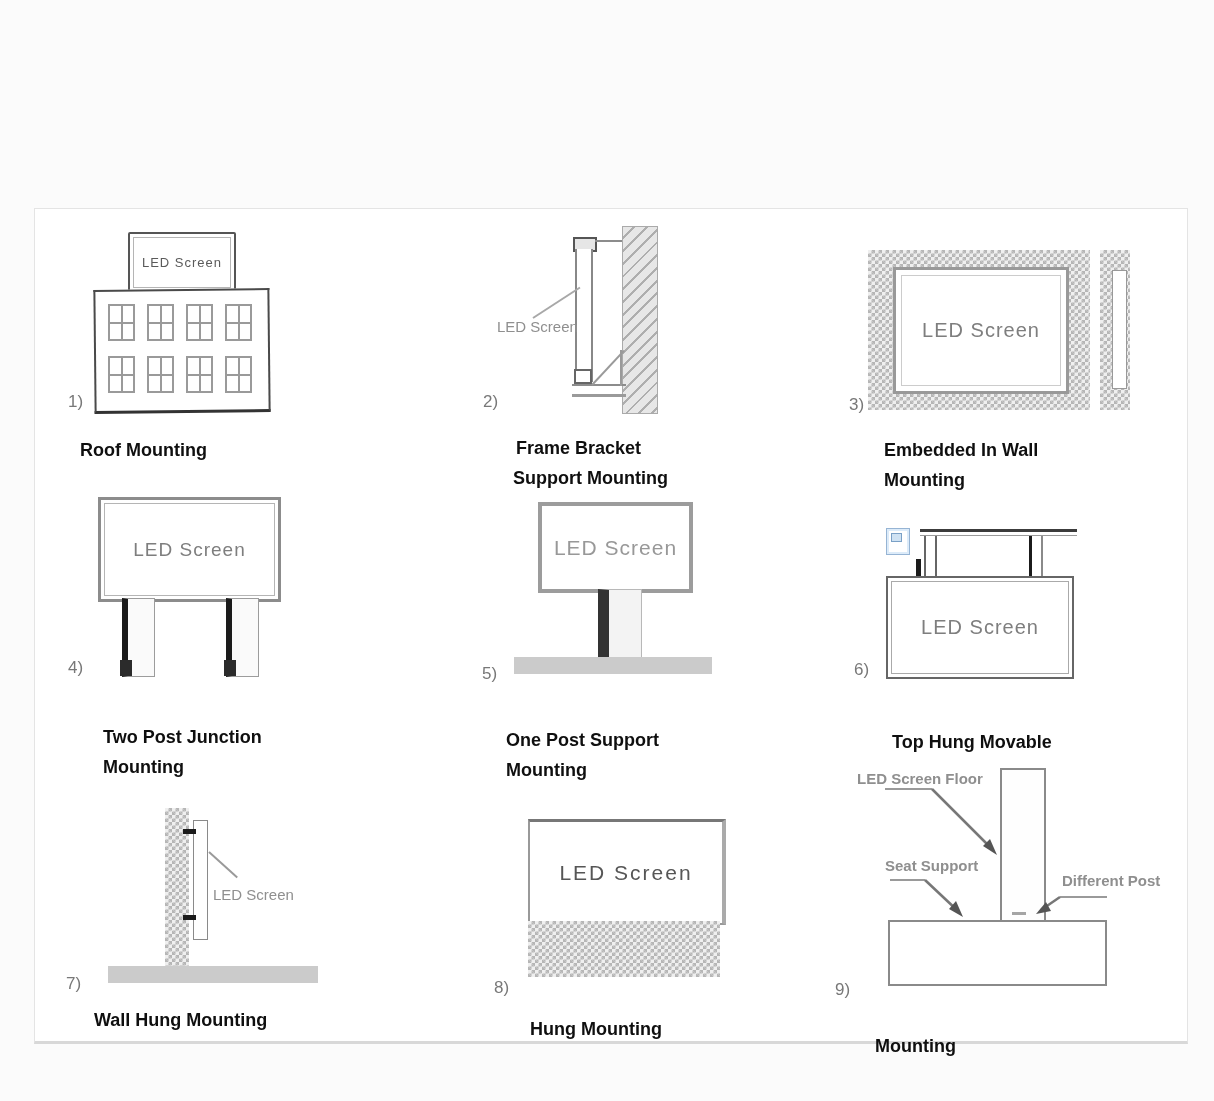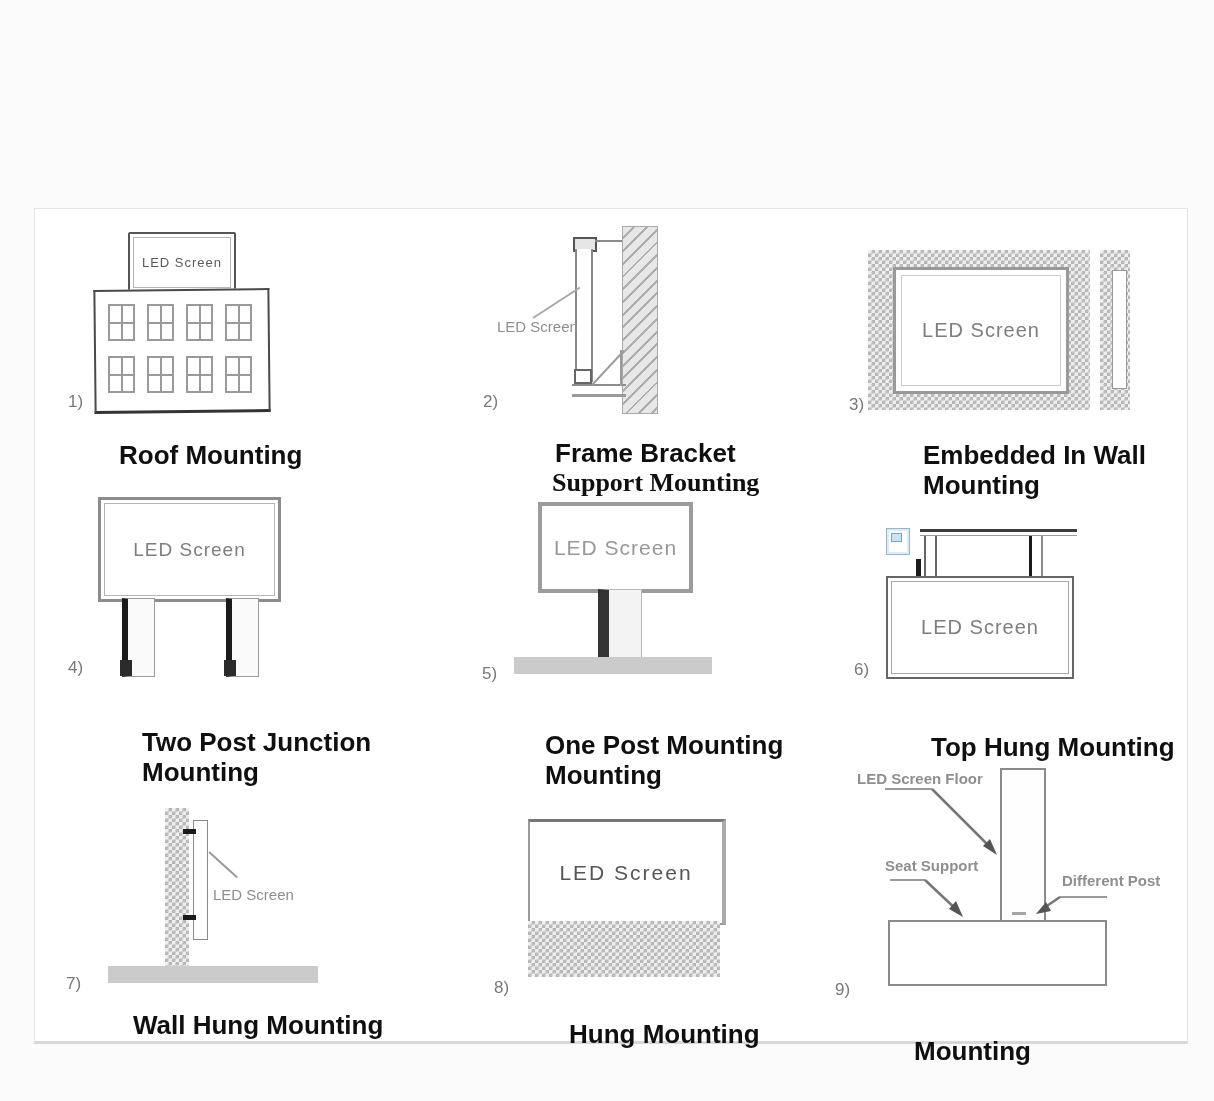--- a/index.html
+++ b/index.html
@@ -9,21 +9,21 @@
   .header{position:absolute;left:0;top:0;width:1214px;height:146px;background:#3d6b42;
           border-bottom:5px solid #2e5233;display:flex;align-items:center;justify-content:center;}
   .header .title{color:#ffffff;font-size:74px;font-weight:bold;letter-spacing:1px;
                  -webkit-text-stroke:2.5px #ffffff;white-space:nowrap;}
   
   .panel{position:absolute;left:34px;top:208px;width:1152px;height:832px;background:#ffffff;
          border:1px solid #e4e4e4;border-bottom:3px solid #d8d8d8;}
   
   .abs{position:absolute;}
   .num{position:absolute;color:#787878;font-size:17px;}
-  .cap{position:absolute;color:#0f0f0f;font-size:26px;font-weight:bold;white-space:nowrap;margin-left:39px;}
+  .cap{position:absolute;color:#0f0f0f;font-size:18px;font-weight:bold;white-space:nowrap;}
   .led{color:#7e7e7e;letter-spacing:1px;white-space:nowrap;}
   .glabel{position:absolute;color:#8f8f8f;font-size:15px;font-weight:bold;white-space:nowrap;}
   .checker{background-color:#efefef;
     background-image:linear-gradient(45deg,#b6b6b6 25%,transparent 25%,transparent 75%,#b6b6b6 75%),
                      linear-gradient(45deg,#b6b6b6 25%,transparent 25%,transparent 75%,#b6b6b6 75%);
     background-position:0 0,3.5px 3.5px;background-size:7px 7px;}
   .hatch{background:repeating-linear-gradient(135deg,#e7e7e7 0 7px,#aeaeae 7px 9px);}
   .screenframe{background:#ffffff;}
   .inner{position:absolute;inset:3px;border:1px solid #b5b5b5;display:flex;align-items:center;justify-content:center;}
   .line{position:absolute;background:#8c8c8c;}
@@ -107,21 +107,21 @@
   <div class="abs" style="left:575px;top:249px;width:14px;height:133px;background:#fff;border-left:2px solid #888;border-right:2px solid #888;"></div>
   <div class="abs" style="left:574px;top:369px;width:14px;height:11px;border:2px solid #666;background:#fff;"></div>
   <div class="line" style="left:572px;top:384px;width:54px;height:2px;"></div>
   <div class="line" style="left:572px;top:394px;width:54px;height:3px;background:#9a9a9a;"></div>
   <div class="line" style="left:592px;top:384px;width:47px;height:2px;transform:rotate(-47deg);transform-origin:left center;background:#9a9a9a;"></div>
   <div class="line" style="left:620px;top:350px;width:2px;height:36px;background:#9a9a9a;"></div>
   <div class="line" style="left:533px;top:317px;width:56px;height:2px;background:#a8a8a8;transform:rotate(-33deg);transform-origin:left center;"></div>
   <div class="glabel" style="left:497px;top:318px;font-weight:normal;">LED Screen</div>
   <div class="num" style="left:483px;top:392px;">2)</div>
   <div class="cap" style="left:516px;top:438px;">Frame Bracket</div>
-  <div class="cap" style="left:513px;top:468px;font-family:Liberation Serif, serif;">Support Mounting</div>
+  <div class="cap" style="left:513px;top:468px;">Support Mounting</div>
 
   <div class="abs checker" style="left:868px;top:250px;width:222px;height:160px;"></div>
   <div class="abs screenframe" style="left:893px;top:267px;width:170px;height:121px;border:3px solid #999;">
     <div class="inner" style="inset:5px;border:1px solid #ccc;">
       <span class="led" style="font-size:20px;">LED Screen</span>
     </div>
   </div>
   <div class="abs checker" style="left:1100px;top:250px;width:30px;height:160px;"></div>
   <div class="abs" style="left:1112px;top:270px;width:13px;height:117px;background:#fff;border:1px solid #999;"></div>
   <div class="num" style="left:849px;top:395px;">3)</div>
@@ -142,38 +142,38 @@
   <div class="cap" style="left:103px;top:757px;">Mounting</div>
 
   <div class="abs screenframe" style="left:538px;top:502px;width:147px;height:83px;border:4px solid #9c9c9c;">
     <div class="inner" style="inset:0;border:none;">
       <span class="led" style="font-size:21px;color:#989898;">LED Screen</span>
     </div>
   </div>
   <div class="abs" style="left:598px;top:589px;width:32px;height:71px;background:#f3f3f3;border:1px solid #b8b8b8;border-left:11px solid #333;"></div>
   <div class="abs" style="left:514px;top:657px;width:198px;height:17px;background:#cbcbcb;"></div>
   <div class="num" style="left:482px;top:664px;">5)</div>
-  <div class="cap" style="left:506px;top:730px;">One Post Mounting</div>
+  <div class="cap" style="left:506px;top:730px;">One Post Support</div>
   <div class="cap" style="left:506px;top:760px;">Mounting</div>
 
   <div class="abs" style="left:886px;top:528px;width:22px;height:25px;background:#fff;border:1px solid #96b4d4;box-shadow:inset 0 0 0 2px #dcebf9;">
     <div class="abs" style="left:4px;top:4px;width:9px;height:7px;border:1px solid #7aa0c6;background:#cfe2f3;"></div>
   </div>
   <div class="line" style="left:920px;top:529px;width:157px;height:3px;background:#3c3c3c;"></div>
   <div class="line" style="left:920px;top:535px;width:157px;height:1px;background:#9a9a9a;"></div>
   <div class="abs" style="left:924px;top:536px;width:9px;height:40px;border-left:2px solid #666;border-right:2px solid #666;"></div>
   <div class="abs" style="left:916px;top:559px;width:5px;height:18px;background:#1b1b1b;"></div>
   <div class="abs" style="left:1029px;top:536px;width:9px;height:40px;border-left:3px solid #1b1b1b;border-right:2px solid #8a8a8a;"></div>
   <div class="abs screenframe" style="left:886px;top:576px;width:184px;height:99px;border:2px solid #666;">
     <div class="inner" style="border:1px solid #aaa;">
       <span class="led" style="font-size:20px;">LED Screen</span>
     </div>
   </div>
   <div class="num" style="left:854px;top:660px;">6)</div>
-  <div class="cap" style="left:892px;top:732px;">Top Hung Mounting</div>
+  <div class="cap" style="left:892px;top:732px;">Top Hung Movable</div>
 
   <div class="abs checker" style="left:165px;top:808px;width:24px;height:160px;"></div>
   <div class="abs" style="left:193px;top:820px;width:13px;height:118px;background:#fff;border:1px solid #8a8a8a;"></div>
   <div class="abs" style="left:183px;top:829px;width:13px;height:5px;background:#1b1b1b;"></div>
   <div class="abs" style="left:183px;top:915px;width:13px;height:5px;background:#1b1b1b;"></div>
   <div class="line" style="left:209px;top:851px;width:38px;height:2px;transform:rotate(42deg);transform-origin:left center;background:#9a9a9a;"></div>
   <div class="glabel" style="left:213px;top:886px;font-weight:normal;">LED Screen</div>
   <div class="abs" style="left:108px;top:966px;width:210px;height:17px;background:#cbcbcb;"></div>
   <div class="num" style="left:66px;top:974px;">7)</div>
   <div class="cap" style="left:94px;top:1010px;text-align:center;">Wall Hung Mounting</div>

